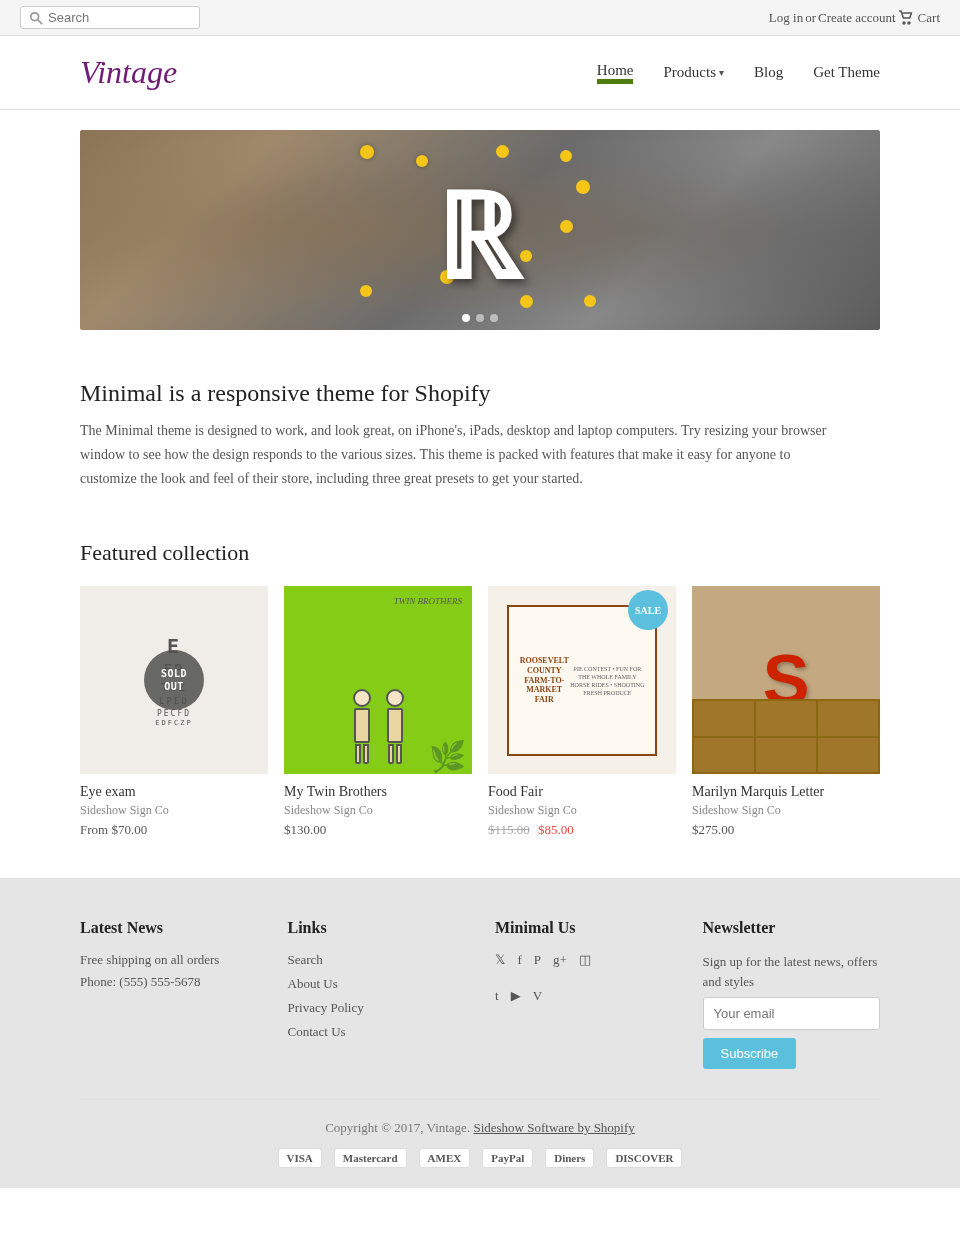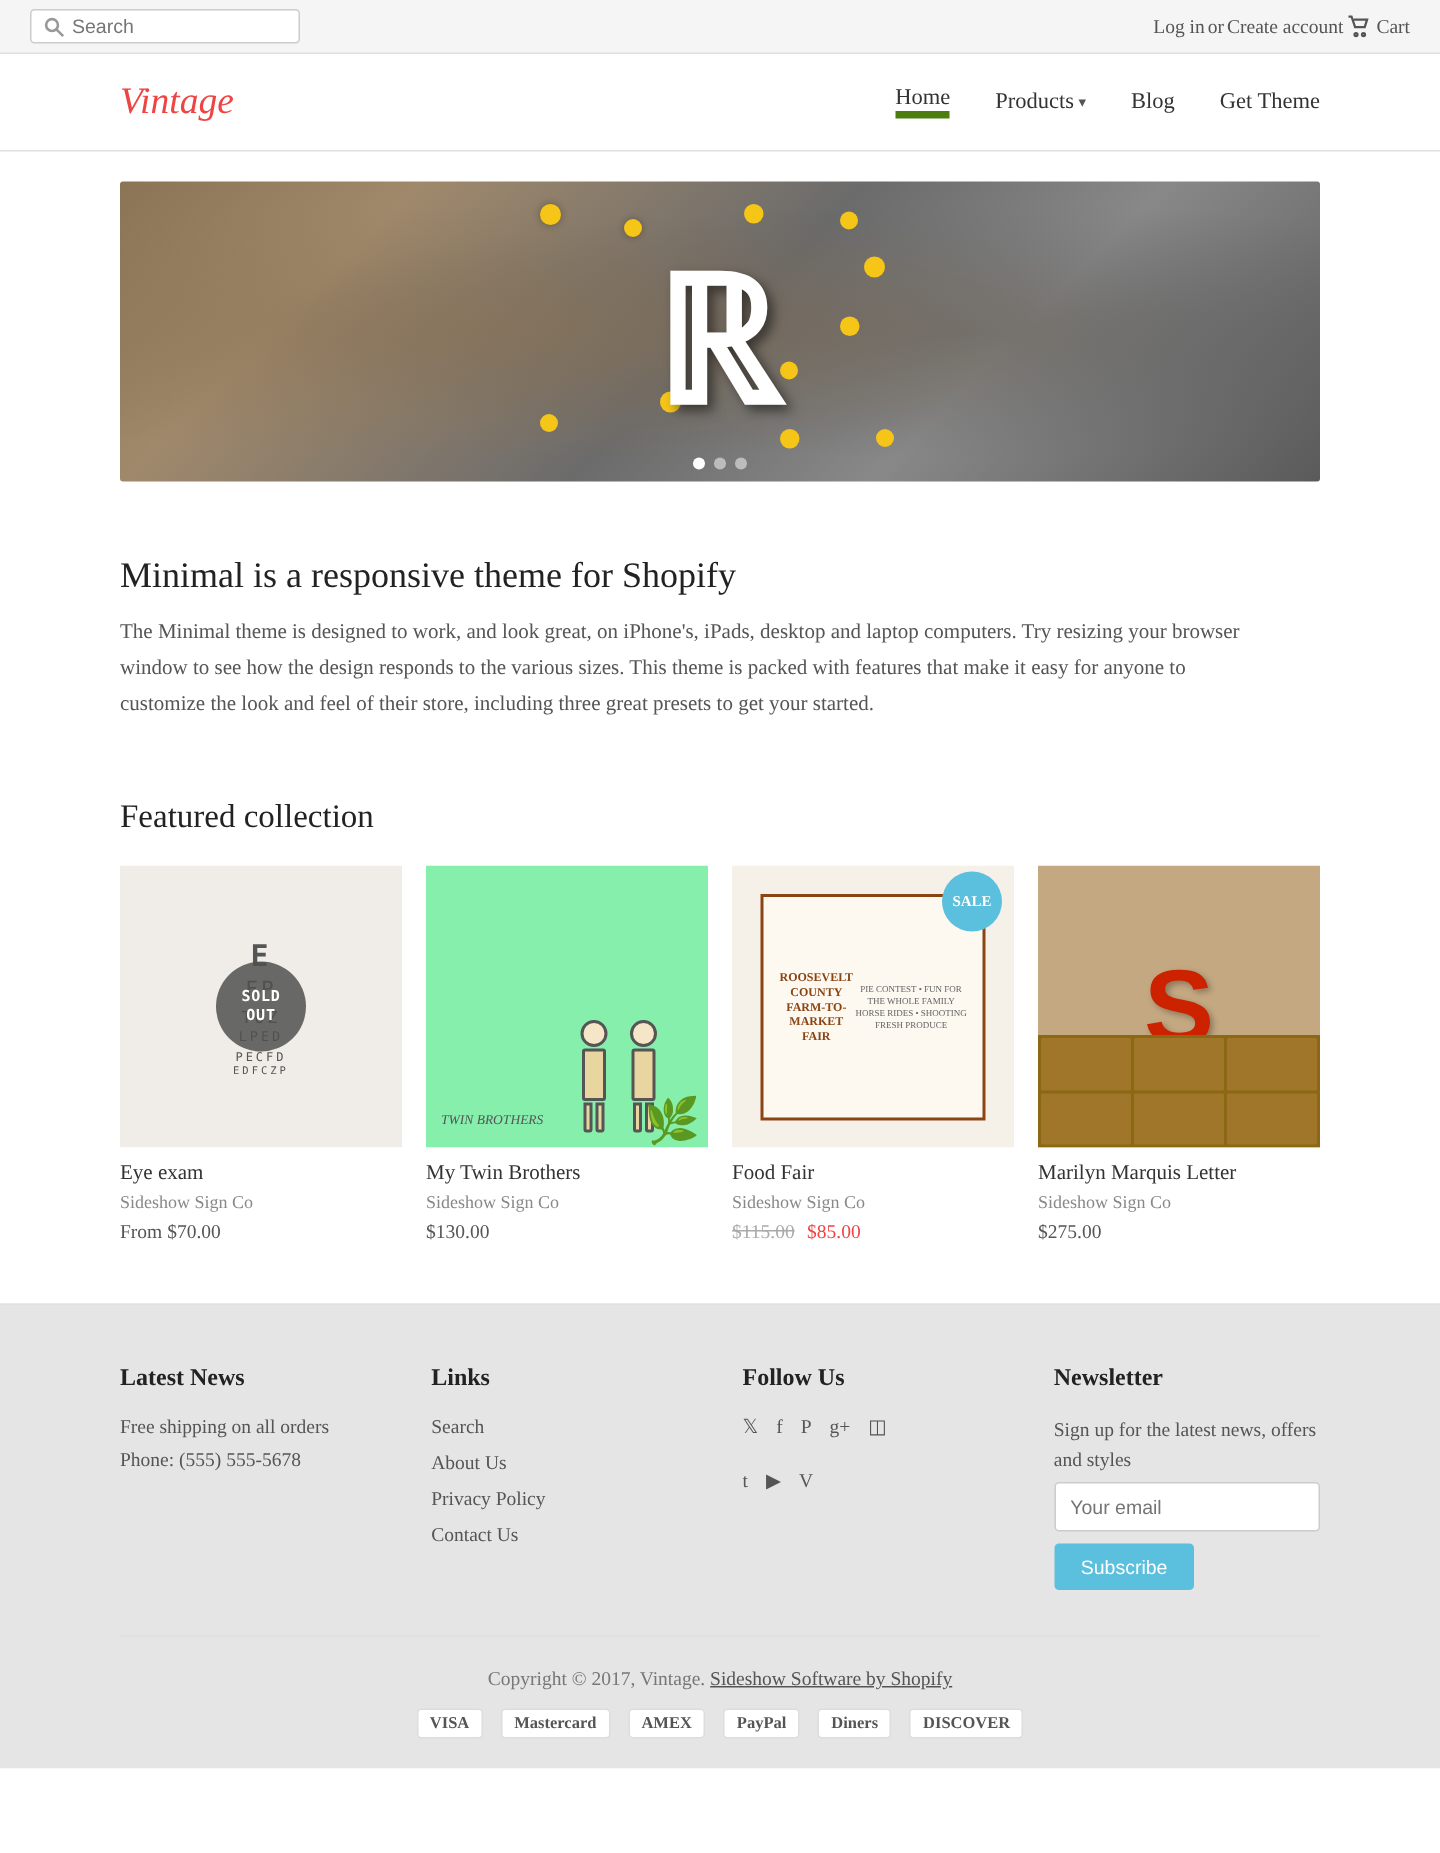--- a/index.html
+++ b/index.html
@@ -40,23 +40,23 @@
 
     
     .header {
       display: flex;
       align-items: center;
       justify-content: space-between;
       padding: 18px 80px;
       border-bottom: 1px solid #e0e0e0;
     }
     .logo {
-      font-size: 25px;
+      font-size: 32px;
       font-style: italic;
-      color: #ef4444;
+      color: #701a75;
       font-weight: normal;
       text-decoration: none;
     }
     .nav {
       display: flex;
       align-items: center;
       gap: 30px;
       font-size: 15px;
     }
     .nav a {
@@ -166,23 +166,24 @@
       color: #fff;
       font-size: 10px;
       font-weight: bold;
       text-align: center;
       line-height: 1.3;
       text-transform: uppercase;
       letter-spacing: 0.5px;
     }
 
     .img-twin-brothers {
-      background: #86efac;
+      background: #84cc16;
       width: 100%; height: 100%;
       display: flex; align-items: flex-end; justify-content: center;
+      flex-direction: column;
       padding: 10px;
       position: relative;
     }
     .twin-figures {
       display: flex;
       gap: 15px;
       align-items: flex-end;
       justify-content: center;
       width: 100%;
       flex: 1;
@@ -533,21 +534,21 @@
 
     <div class="footer-col">
       <div class="footer-col-title">Links</div>
       <a href="#">Search</a>
       <a href="#">About Us</a>
       <a href="#">Privacy Policy</a>
       <a href="#">Contact Us</a>
     </div>
 
     <div class="footer-col">
-      <div class="footer-col-title">Follow Us</div>
+      <div class="footer-col-title">Minimal Us</div>
       <div class="social-icons">
         <a href="#" class="social-icon" title="Twitter">𝕏</a>
         <a href="#" class="social-icon" title="Facebook">f</a>
         <a href="#" class="social-icon" title="Pinterest">P</a>
         <a href="#" class="social-icon" title="Google+">g+</a>
         <a href="#" class="social-icon" title="Instagram">◫</a>
       </div>
       <div class="social-icons">
         <a href="#" class="social-icon" title="Tumblr">t</a>
         <a href="#" class="social-icon" title="YouTube">▶</a>

